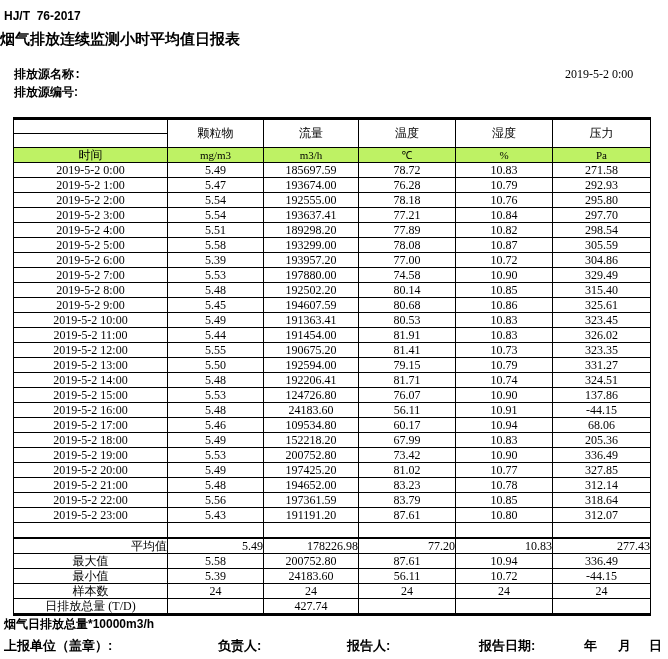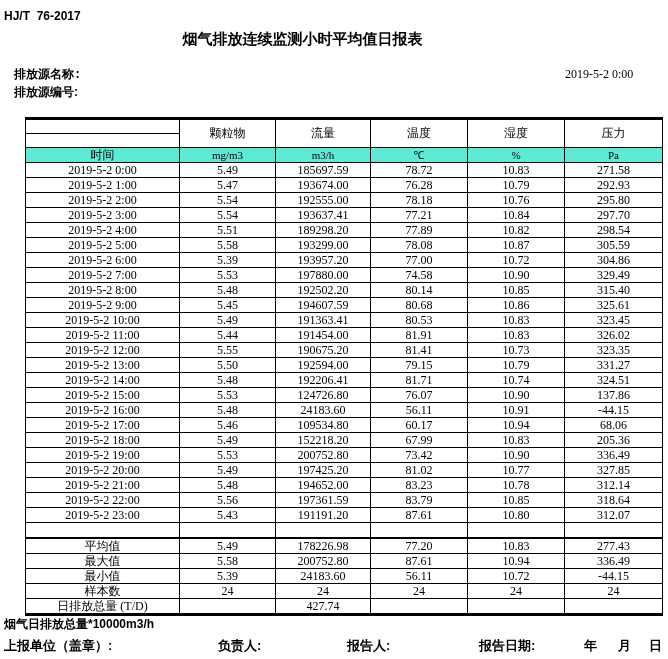--- a/index.html
+++ b/index.html
@@ -1,41 +1,40 @@
 <!DOCTYPE html>
 <html><head>
 <meta charset="utf-8">
 <style>
   html,body{margin:0;padding:0;background:#fff;}
   .page{
     position:relative;width:668px;height:659px;background:#ffffff;
     font-family:"Liberation Sans",sans-serif;color:#000;overflow:hidden;
   }
   .standard{position:absolute;left:4px;top:9px;font-size:12px;font-weight:bold;white-space:pre;}
-  .title{position:absolute;left:0;top:30px;width:605px;text-align:center;font-size:15px;font-weight:bold;margin:0;}
+  .title{position:absolute;left:0;top:30px;width:605px;font-size:15px;font-weight:bold;margin:0;}
   .src-name{position:absolute;left:14px;top:66px;font-size:12px;font-weight:bold;font-family:Liberation Mono, monospace;}
   .src-code{position:absolute;left:14px;top:84px;font-size:12px;font-weight:bold;text-align:center;}
   .datetime{position:absolute;left:565px;top:67px;font-size:12px;font-family:"Liberation Serif",serif;}
   table.report{
     position:absolute;left:13px;top:117px;width:637px;
     border-collapse:collapse;table-layout:fixed;
     border:1px solid #000;border-top:3px solid #000;border-bottom:3px solid #000;
     font-family:"Liberation Serif",serif;
-    margin-left:12px;
   }
   table.report td{
     border:1px solid #000;text-align:center;vertical-align:middle;
     padding:0;height:14px;line-height:14px;font-size:12px;overflow:hidden;white-space:nowrap;
   }
   tr.hdr-top td, tr.hdr-bottom td{height:13px;line-height:13px;}
-  tr.unit-row td{background:#5eead4;font-size:11px;}
+  tr.unit-row td{background:#bef264;font-size:11px;}
   tr.unit-row td.time-head{font-size:12px;}
   tr.empty-row td{height:14px;}
   tr.summary-row td:first-child{font-size:12px;}
-  tr.summary-row.first td{border-top:2px solid #000;}
+  tr.summary-row.first td{border-top:2px solid #000;text-align:right;}
   .note{position:absolute;left:4px;top:616px;font-size:12px;font-weight:bold;}
   .sign-line{position:absolute;left:0;top:637px;width:668px;font-size:13px;font-weight:bold;}
   .sign-line span{position:absolute;top:0;white-space:nowrap;}
   .sign-unit{left:4px;}
   .sign-manager{left:218px;}
   .sign-reporter{left:347px;}
   .sign-date{left:479px;}
   .sign-year{left:584px;}
   .sign-month{left:618px;}
   .sign-day{left:649px;}

